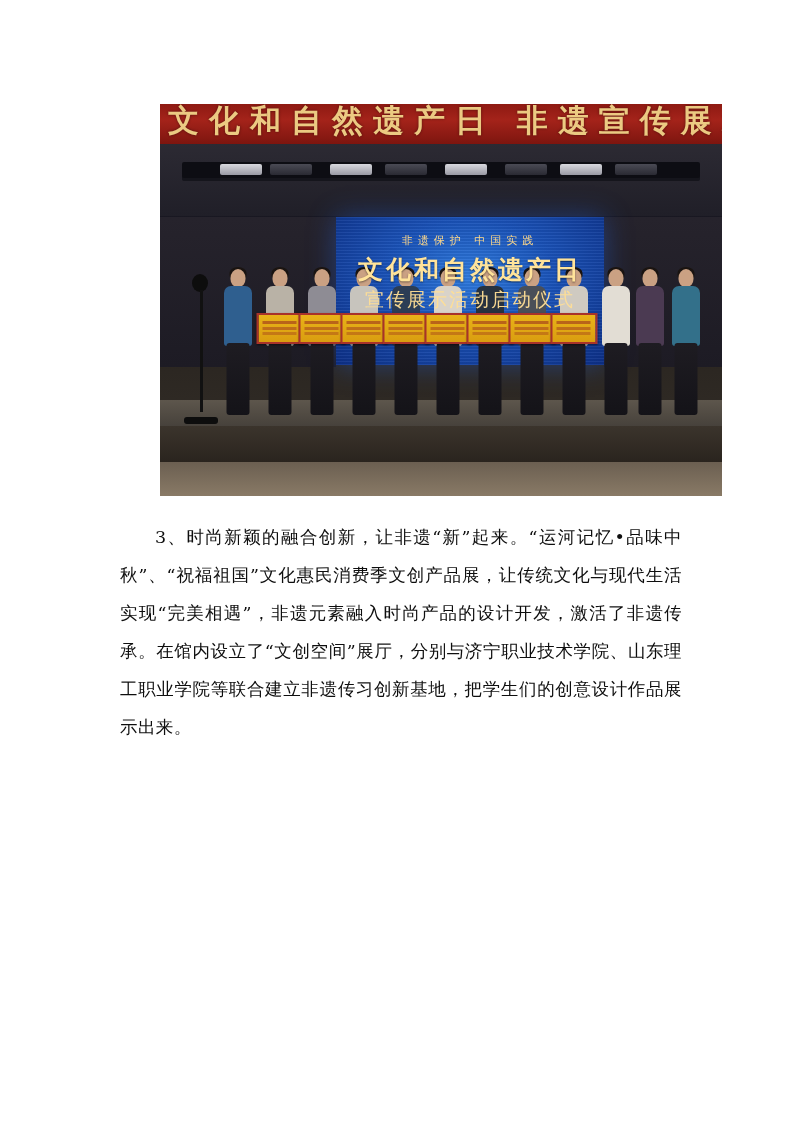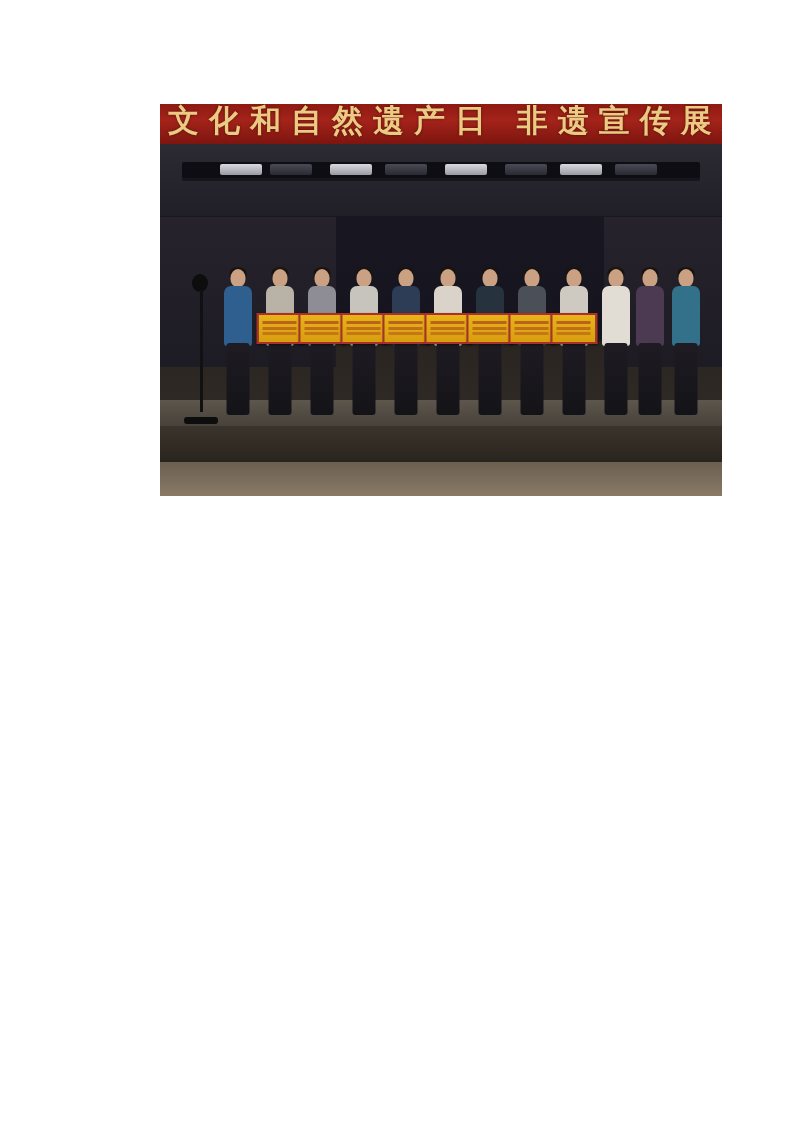--- a/index.html
+++ b/index.html
@@ -289,20 +289,25 @@
         <div class="lamp" style="left:170px;"></div>
         <div class="lamp dark" style="left:225px;"></div>
         <div class="lamp" style="left:285px;"></div>
         <div class="lamp dark" style="left:345px;"></div>
         <div class="lamp" style="left:400px;"></div>
         <div class="lamp dark" style="left:455px;"></div>
 
         <div class="wall-left"></div>
         <div class="wall-right"></div>
 
+        <div class="led">
+          <div class="led-line led-l1">非遗保护  中国实践</div>
+          <div class="led-line led-l2">文化和自然遗产日</div>
+          <div class="led-line led-l3">宣传展示活动启动仪式</div>
+        </div>
 
         <div class="stage-deck"></div>
         <div class="stage-front"></div>
         <div class="floor"></div>
 
         <div class="mic">
           <div class="mic-head"></div>
           <div class="mic-pole"></div>
           <div class="mic-base"></div>
         </div>
@@ -386,15 +391,16 @@
             <div class="hair"></div>
             <div class="head"></div>
             <div class="body" style="background:#33708a;"></div>
             <div class="legs"></div>
           </div>
         </div>
 
       </div>
     </figure>
 
+    <p class="para">3、时尚新颖的融合创新，让非遗“新”起来。“运河记忆•品味中秋”、“祝福祖国”文化惠民消费季文创产品展，让传统文化与现代生活实现“完美相遇”，非遗元素融入时尚产品的设计开发，激活了非遗传承。在馆内设立了“文创空间”展厅，分别与济宁职业技术学院、山东理工职业学院等联合建立非遗传习创新基地，把学生们的创意设计作品展示出来。</p>
 
   </div>
 </div>
 
 </body></html>

